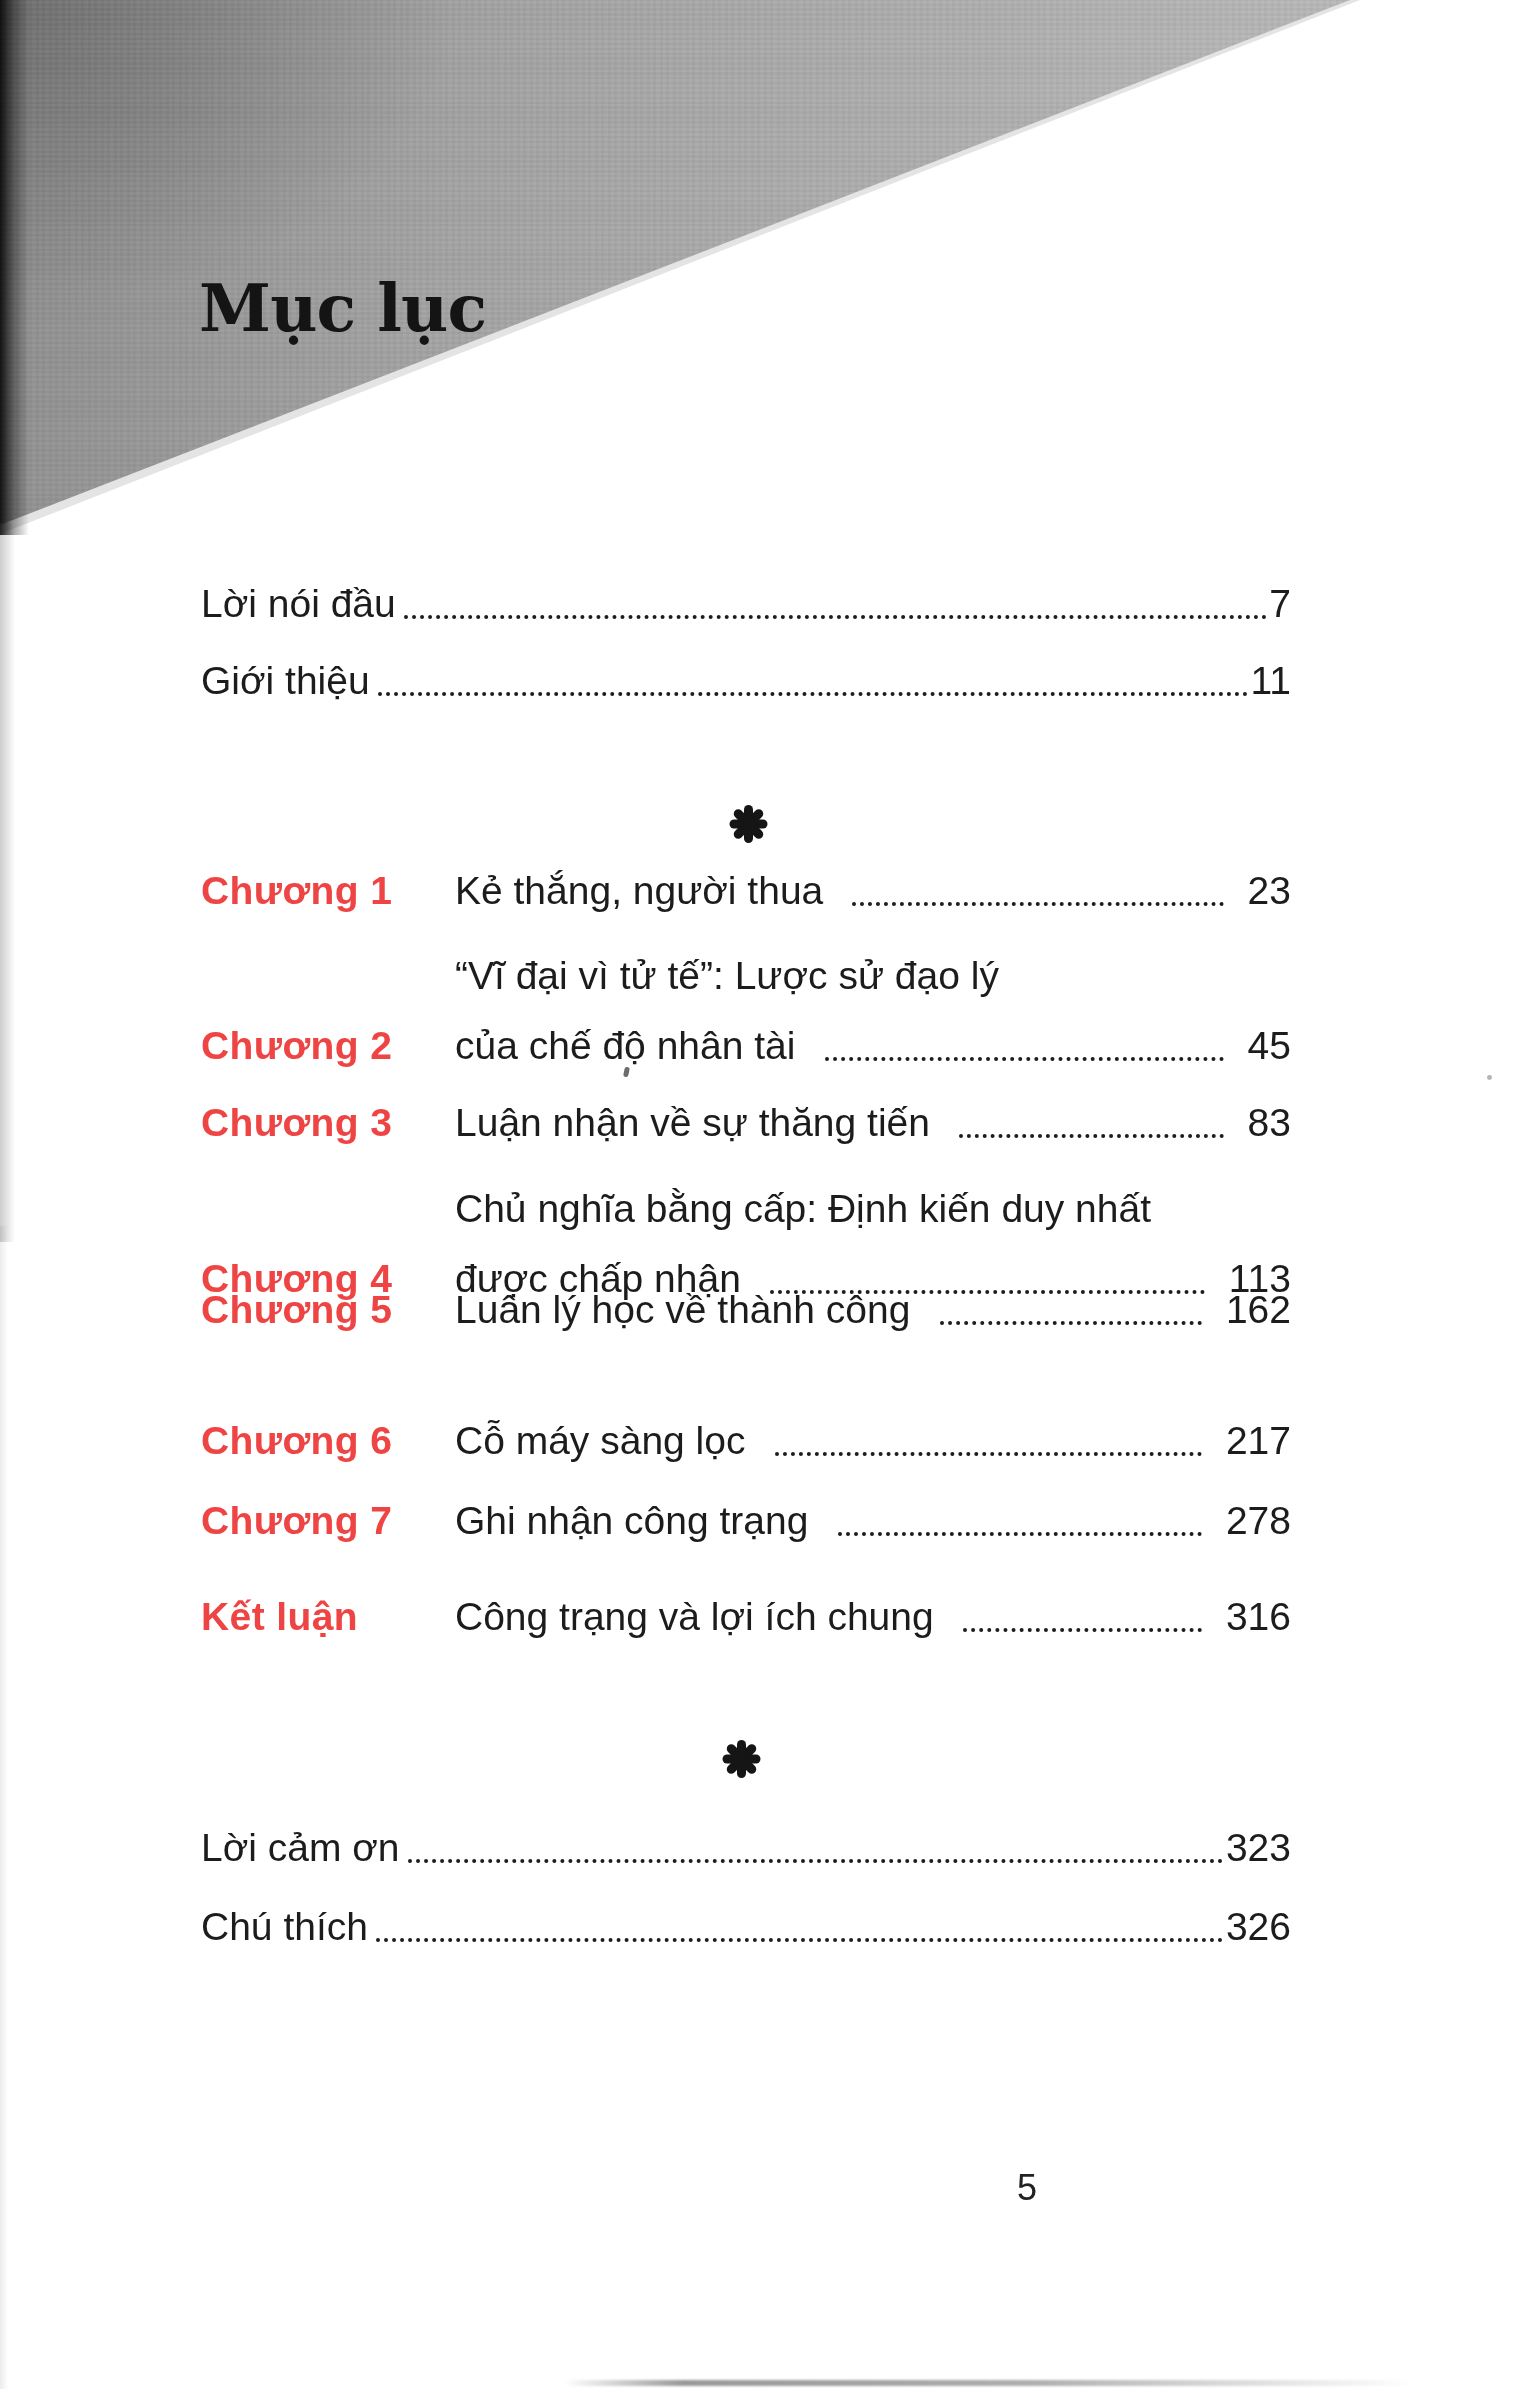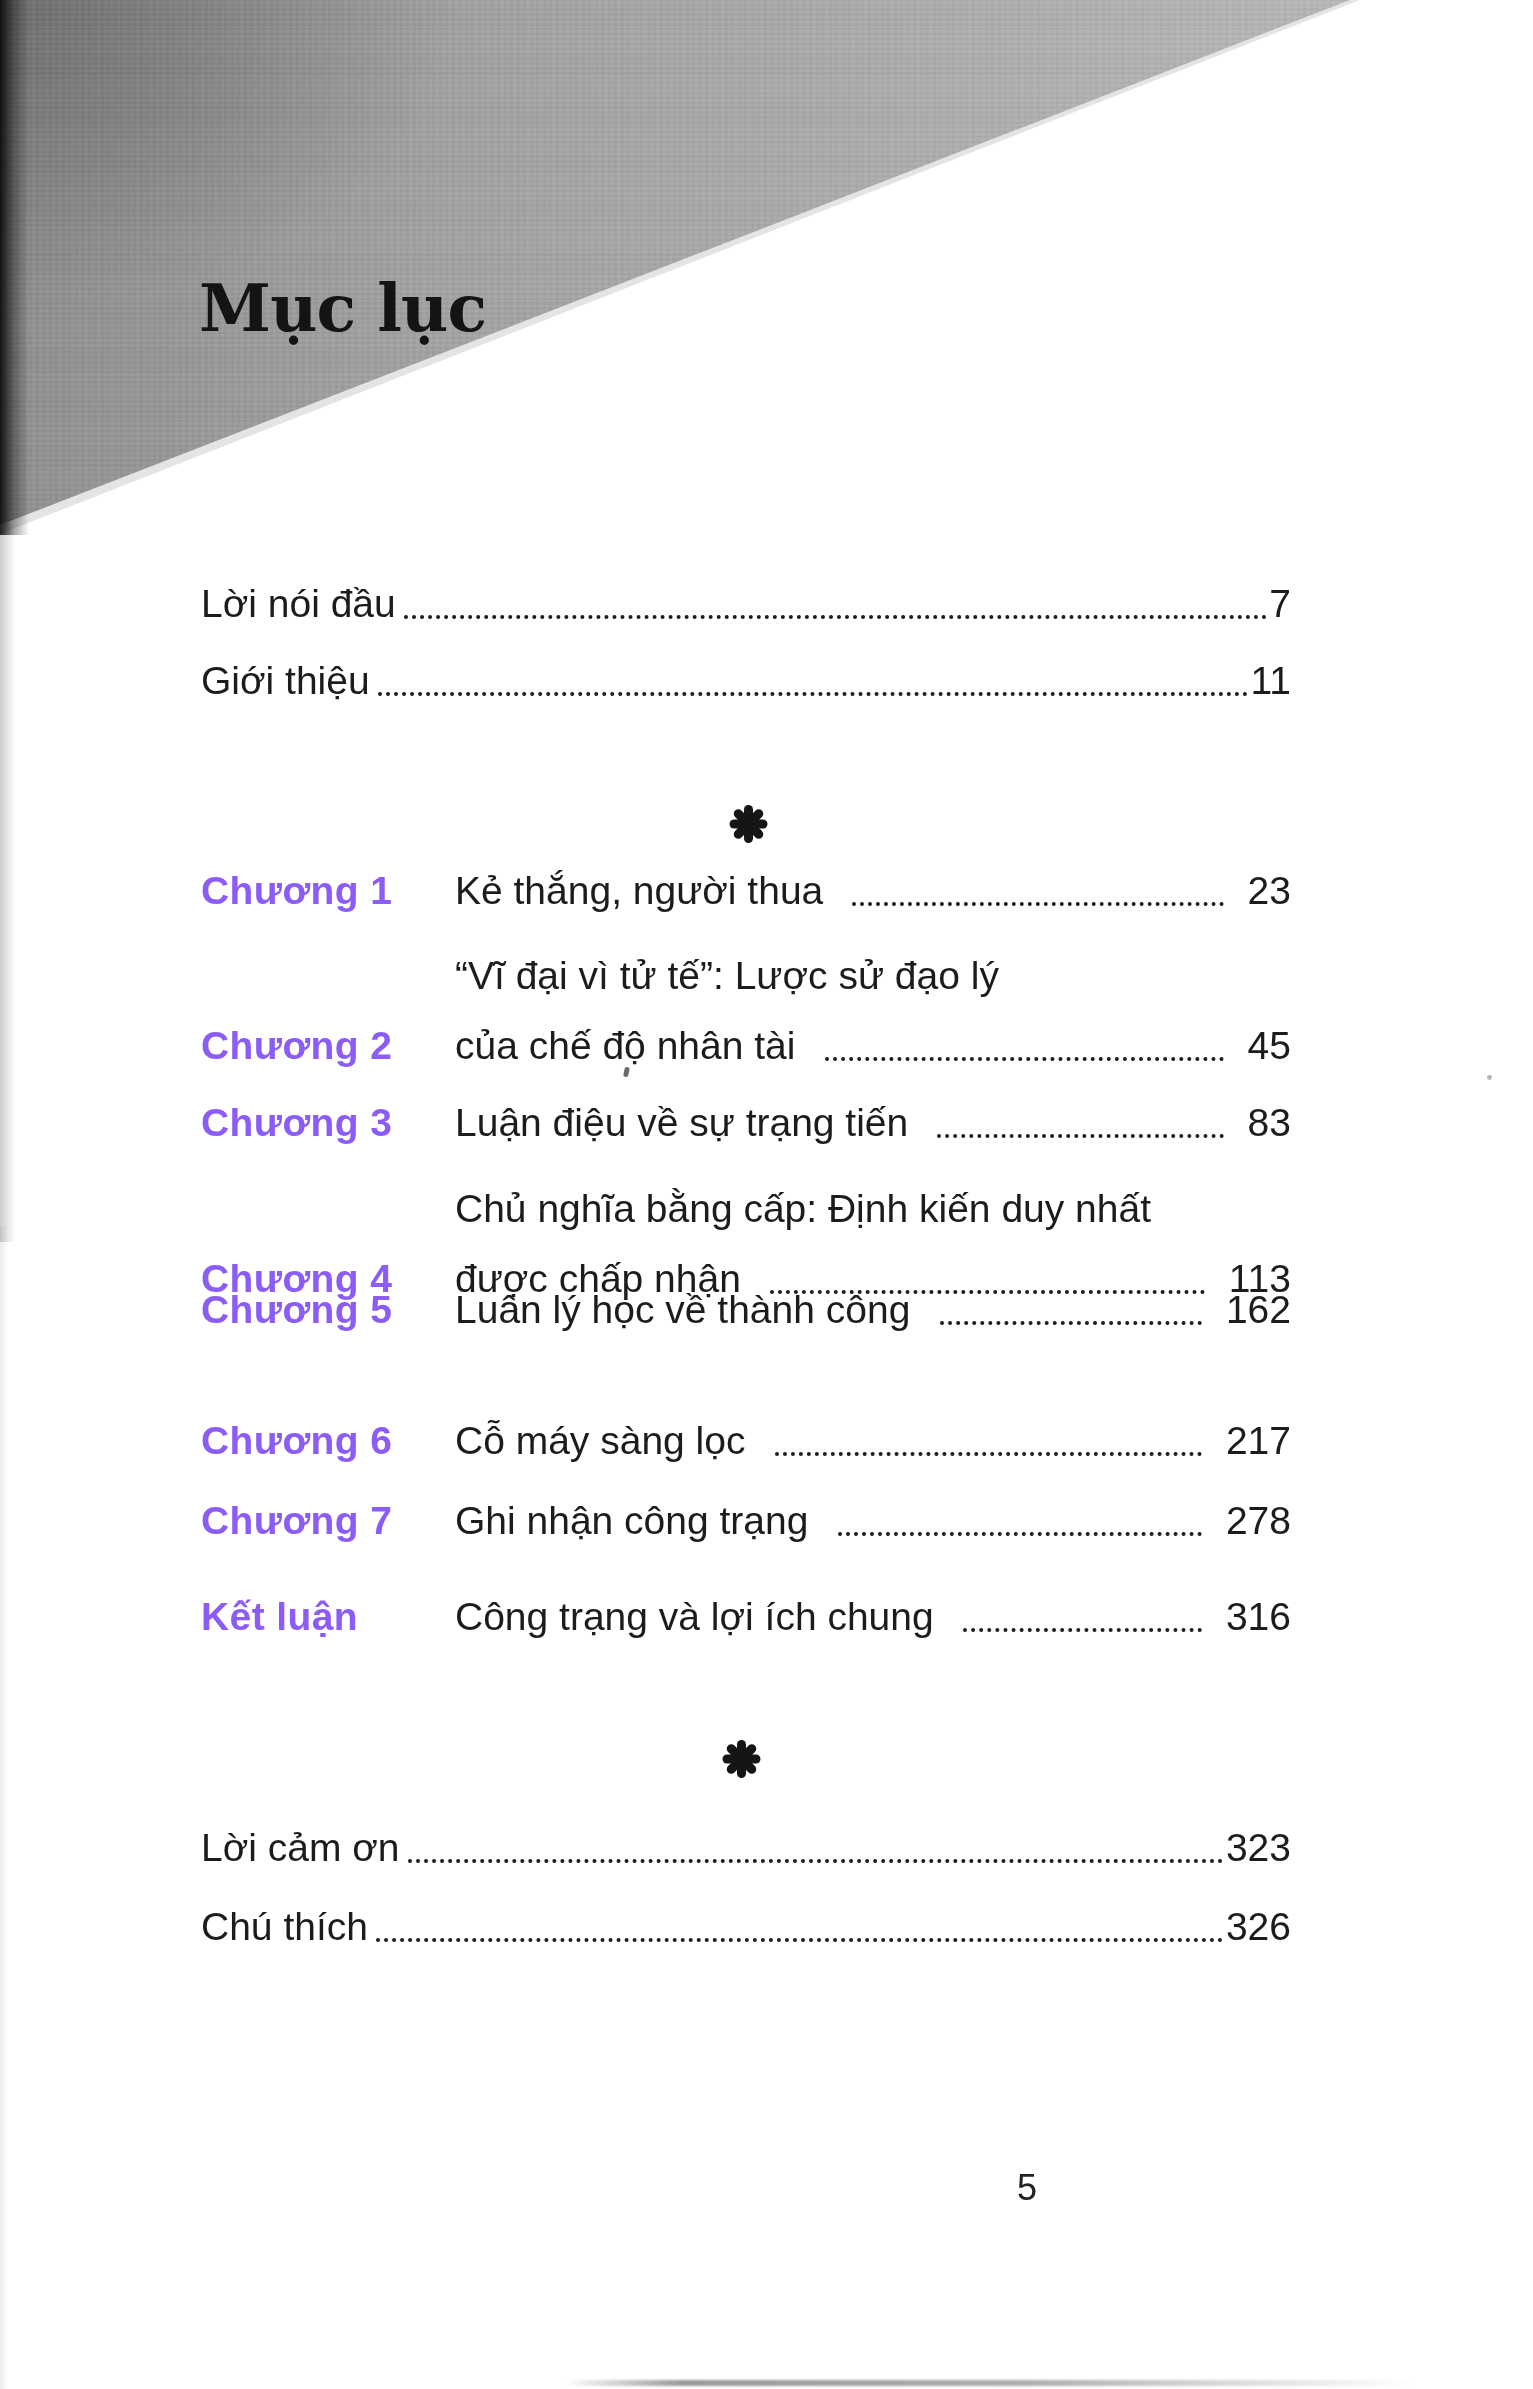--- a/index.html
+++ b/index.html
@@ -48,21 +48,21 @@
     position:absolute;left:201px;right:242px;
     display:flex;align-items:flex-end;
     font-size:39px;line-height:1.15;color:#1c1c1c;
   }
   .leader{
     flex:1 1 auto;min-width:33px;
     border-bottom:4.9px dotted #1d1d1d;
     margin:0 2.5px 8.2px 8.2px;
   }
   .pagenum{flex:0 0 auto;}
-  .ch-label{flex:0 0 254px;font-weight:700;letter-spacing:0.4px;color:#8b5cf6;}
+  .ch-label{flex:0 0 254px;font-weight:700;letter-spacing:0.4px;color:#ef4444;}
   .ch-body{flex:1 1 auto;display:flex;flex-direction:column;}
   .ch-line{display:flex;align-items:flex-end;gap:21px;}
   .ch-line + .ch-line{margin-top:25px;}
   
   .flower{position:absolute;width:38px;height:38px;}
   .flower i{
     position:absolute;left:50%;top:50%;width:9px;height:38px;
     margin:-19px 0 0 -4.5px;background:#151515;border-radius:4.9px;display:block;
   }
   .flower i:nth-child(2){transform:rotate(45deg);}
@@ -134,21 +134,21 @@
       <span class="leader"></span>
       <span class="pagenum">45</span>
     </div>
   </div>
 </div>
 
 <div class="row" style="top:1101px">
   <span class="ch-label">Chương 3</span>
   <div class="ch-body">
     <div class="ch-line">
-      <span>Luận điệu về sự trạng tiến</span>
+      <span>Luận nhận về sự thăng tiến</span>
       <span class="leader"></span>
       <span class="pagenum">83</span>
     </div>
   </div>
 </div>
 
 <div class="row" style="top:1187px">
   <span class="ch-label">Chương 4</span>
   <div class="ch-body">
     <div class="ch-line">

